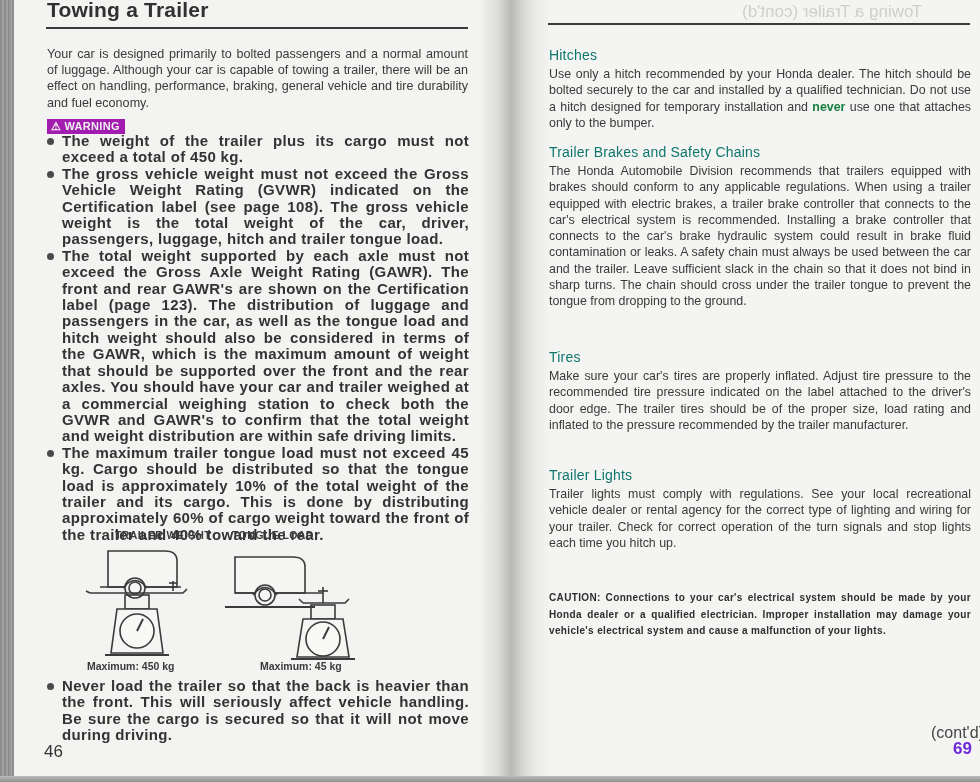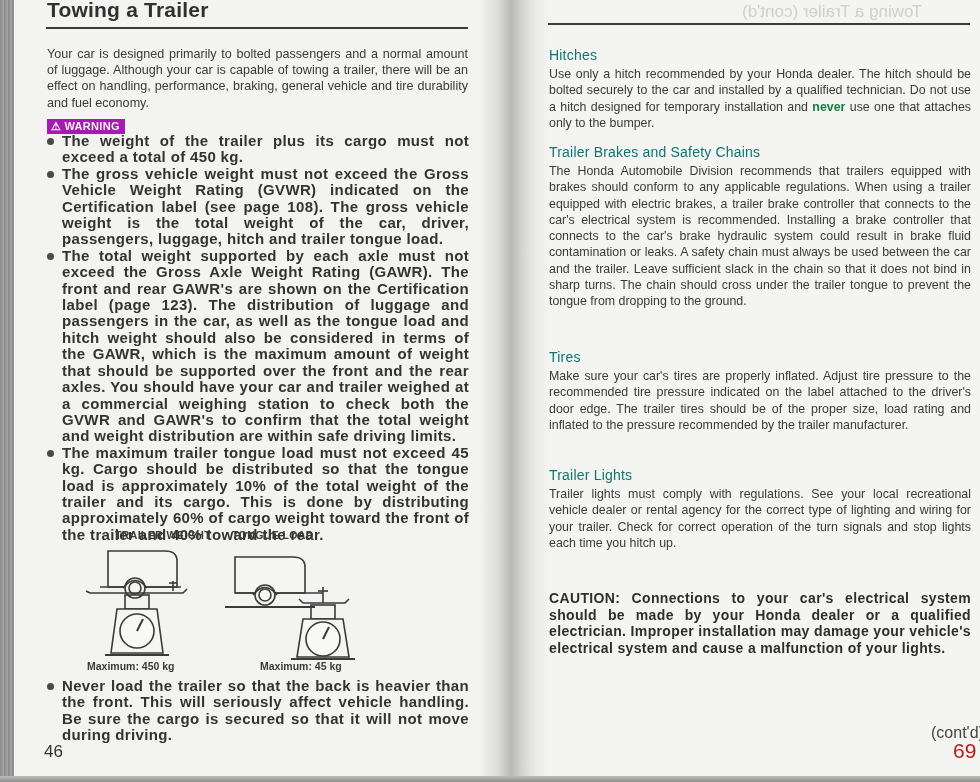--- a/index.html
+++ b/index.html
@@ -91,24 +91,24 @@
   .section p {
     margin: 0; font-size: 12.4px; line-height: 16.3px; text-align: justify; color: #3a3a3a;
   }
   .section p b { color: #15803d; }
   #sec-hitches { top: 47px; }
   #sec-brakes { top: 144px; }
   #sec-tires { top: 349px; }
   #sec-lights { top: 467px; }
   .caution {
     position: absolute; left: 549px; top: 590px; width: 422px;
-    font-size: 14px; line-height: 16.6px; font-weight: bold; text-align: justify; color: #2e2e2e; letter-spacing: 0.35px;
+    font-size: 10px; line-height: 16.6px; font-weight: bold; text-align: justify; color: #2e2e2e; letter-spacing: 0.35px;
   }
   .contd { position: absolute; left: 931px; top: 724px; font-size: 16px; color: #444; }
-  .page-num-right { position: absolute; left: 953px; top: 739px; font-size: 21px; color: #b91c1c; }
+  .page-num-right { position: absolute; left: 953px; top: 739px; font-size: 17px; color: #6d28d9; font-weight: bold; }
 </style>
 </head>
 <body>
 
 <div class="page" id="left-page"></div>
 <div class="page" id="right-page"></div>
 <div class="left-edge"></div>
 <div class="spine-shadow"></div>
 
 <div class="title-left">Towing a Trailer</div>

